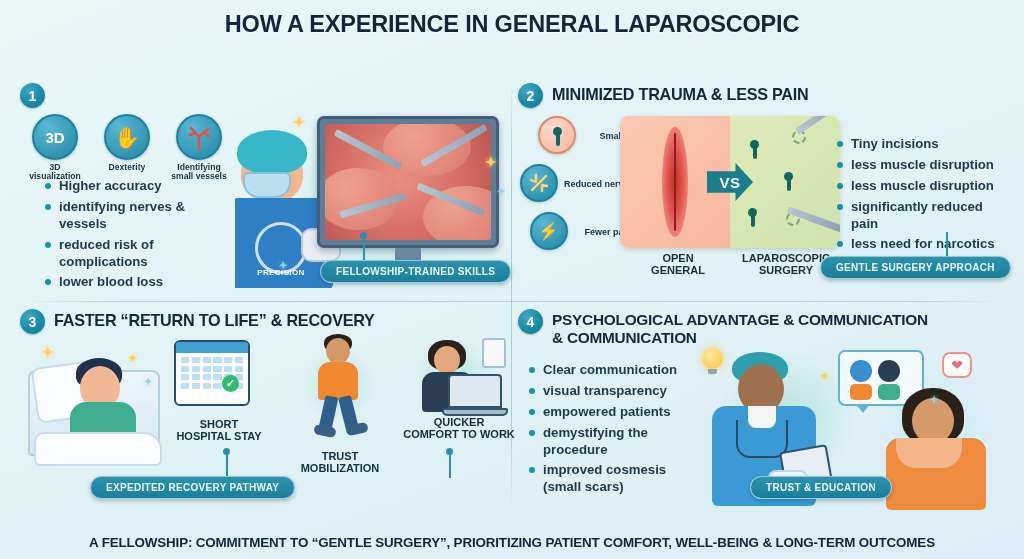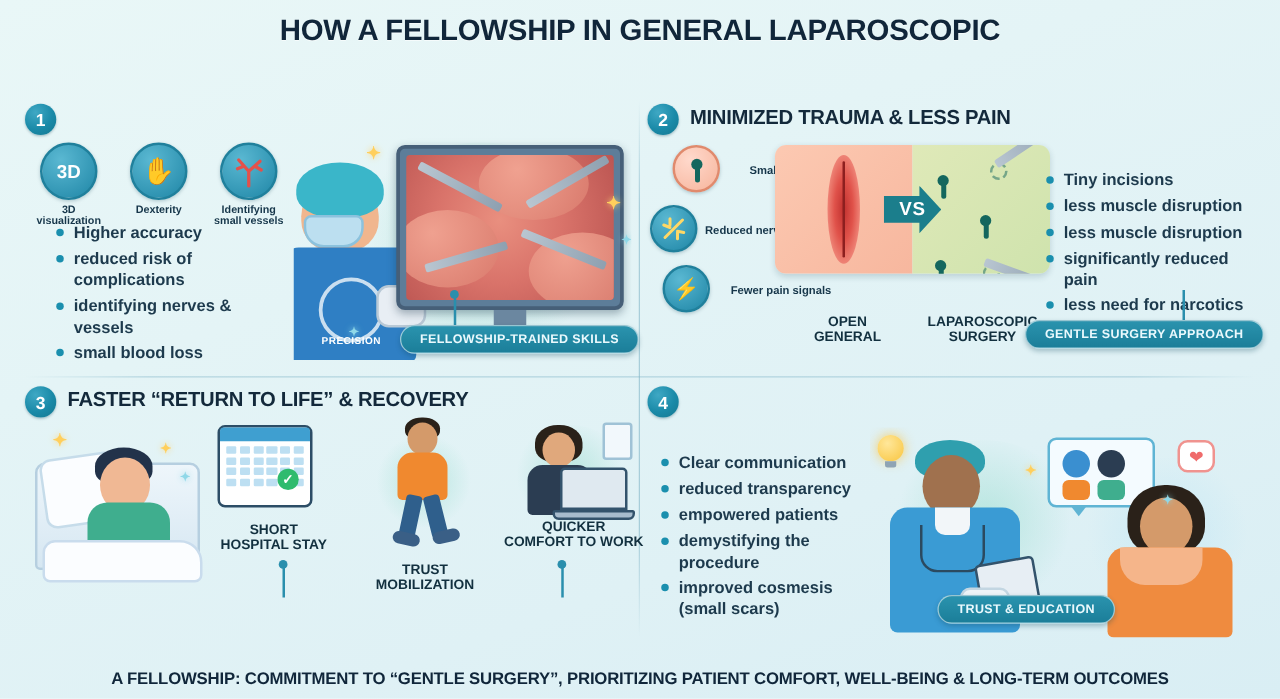--- a/index.html
+++ b/index.html
@@ -166,21 +166,21 @@
   
   .footer { position:absolute; left:0; bottom:9px; width:100%; text-align:center;
             font-weight:900; font-size:13.4px; letter-spacing:-0.15px; color:#10263a; }
 </style>
 </head>
 <body>
 
 <div class="infographic">
 
   <div class="title">
-    <span>HOW A FELLOWSHIP IN GENERAL LAPAROSCOPIC</span>
+    <span>HOW A EXPERIENCE IN GENERAL LAPAROSCOPIC</span>
   </div>
 
   <div class="vdiv"></div>
   <div class="hdiv"></div>
 
   <div class="panel" id="p1">
     <div class="phead">
       <div class="num">1</div>
     </div>
 
@@ -233,23 +233,23 @@
             <path d="M13 25 L13 13 M13 13 L5 4 M13 13 L22 5 M9 9 L4 11 M18 9 L23 12" stroke="#e3514b" stroke-width="2.6" fill="none" stroke-linecap="round"></path>
           </svg>
         </div>
         <div class="icap" style="white-space:pre-line;">Identifying
 small vessels</div>
       </div>
     </div>
 
     <ul class="bullets" style="position:absolute;left:24px;top:96px;width:190px;">
       <li>Higher accuracy</li>
+      <li>identifying nerves &amp; vessels</li>
       <li>reduced risk of complications</li>
-      <li>identifying nerves &amp; vessels</li>
-      <li>small blood loss</li>
+      <li>lower blood loss</li>
     </ul>
 
     <div class="dot" style="left:340px;top:150px;"></div>
     <div class="connector" style="left:343px;top:154px;width:2px;height:28px;background:#2a8fad;"></div>
     <div class="pill" style="left:300px;top:178px;">FELLOWSHIP-TRAINED SKILLS</div>
   </div>
 
   <div class="panel" id="p2">
     <div class="phead">
       <div class="num">2</div>
@@ -272,21 +272,21 @@
         <div class="lbl" style="white-space:pre-line;">Reduced nerve damage</div>
       </div>
       <div class="icon-row2">
         <div class="circ blue" style="width:38px;height:38px;">
           <span style="color:#fff;font-size:17px;line-height:1;">⚡</span>
         </div>
         <div class="lbl" style="white-space:pre-line;">Fewer pain signals</div>
       </div>
     </div>
 
-    <div class="compare" style="left:102px;top:34px;width:220px;height:103px;text-align:center;">
+    <div class="compare" style="left:102px;top:34px;width:220px;height:132px;text-align:center;">
       <div class="comp-open">
         <div class="incision"></div>
       </div>
       <div class="comp-lap">
         <div class="keyhole" style="left:18px;top:24px;"></div>
         <div class="keyhole" style="left:52px;top:56px;"></div>
         <div class="keyhole" style="left:16px;top:92px;"></div>
         <div style="position:absolute;left:62px;top:14px;width:14px;height:14px;border-radius:50%;border:2px dashed rgba(20,103,94,.5);"></div>
         <div style="position:absolute;left:56px;top:96px;width:14px;height:14px;border-radius:50%;border:2px dashed rgba(20,103,94,.5);"></div>
         <div class="tool" style="left:62px;top:-4px;width:58px;height:7px;transform:rotate(-34deg);"></div>
@@ -385,30 +385,35 @@
       </div>
       <div style="position:absolute;left:78px;top:6px;width:24px;height:30px;border-radius:3px;background:#f2f8fc;border:2px solid #9fc2d6;"></div>
     </div>
     <div class="ccap" style="left:378px;top:108px;width:122px;white-space:pre-line;">QUICKER
 COMFORT TO WORK</div>
 
     <div class="dot" style="left:203px;top:140px;"></div>
     <div class="connector" style="left:206px;top:144px;width:2px;height:26px;background:#2a8fad;"></div>
     <div class="dot" style="left:426px;top:140px;"></div>
     <div class="connector" style="left:429px;top:144px;width:2px;height:26px;background:#2a8fad;"></div>
+    <div class="pill" style="left:70px;top:168px;">EXPEDITED RECOVERY PATHWAY</div>
   </div>
 
   <div class="panel" id="p4">
     <div class="phead">
       <div class="num">4</div>
+      <div class="ptitle">
+        <div>PSYCHOLOGICAL ADVANTAGE &amp; COMMUNICATION</div>
+        <div>&amp; COMMUNICATION</div>
+      </div>
     </div>
 
     <ul class="bullets" style="position:absolute;left:10px;top:54px;width:166px;">
       <li>Clear communication</li>
-      <li>reduced transparency</li>
+      <li>visual transparency</li>
       <li>empowered patients</li>
       <li>demystifying the procedure</li>
       <li>improved cosmesis (small scars)</li>
     </ul>
 
     <div class="illu" style="left:178px;top:34px;width:312px;height:168px;">
       <div class="leafbg" style="left:16px;top:10px;width:150px;height:130px;"></div>
       <div class="leafbg" style="left:170px;top:24px;width:136px;height:122px;background:radial-gradient(circle,rgba(190,230,245,.6),rgba(190,230,245,0) 70%);"></div>
 
       <div class="bulb" style="left:6px;top:6px;"></div>

